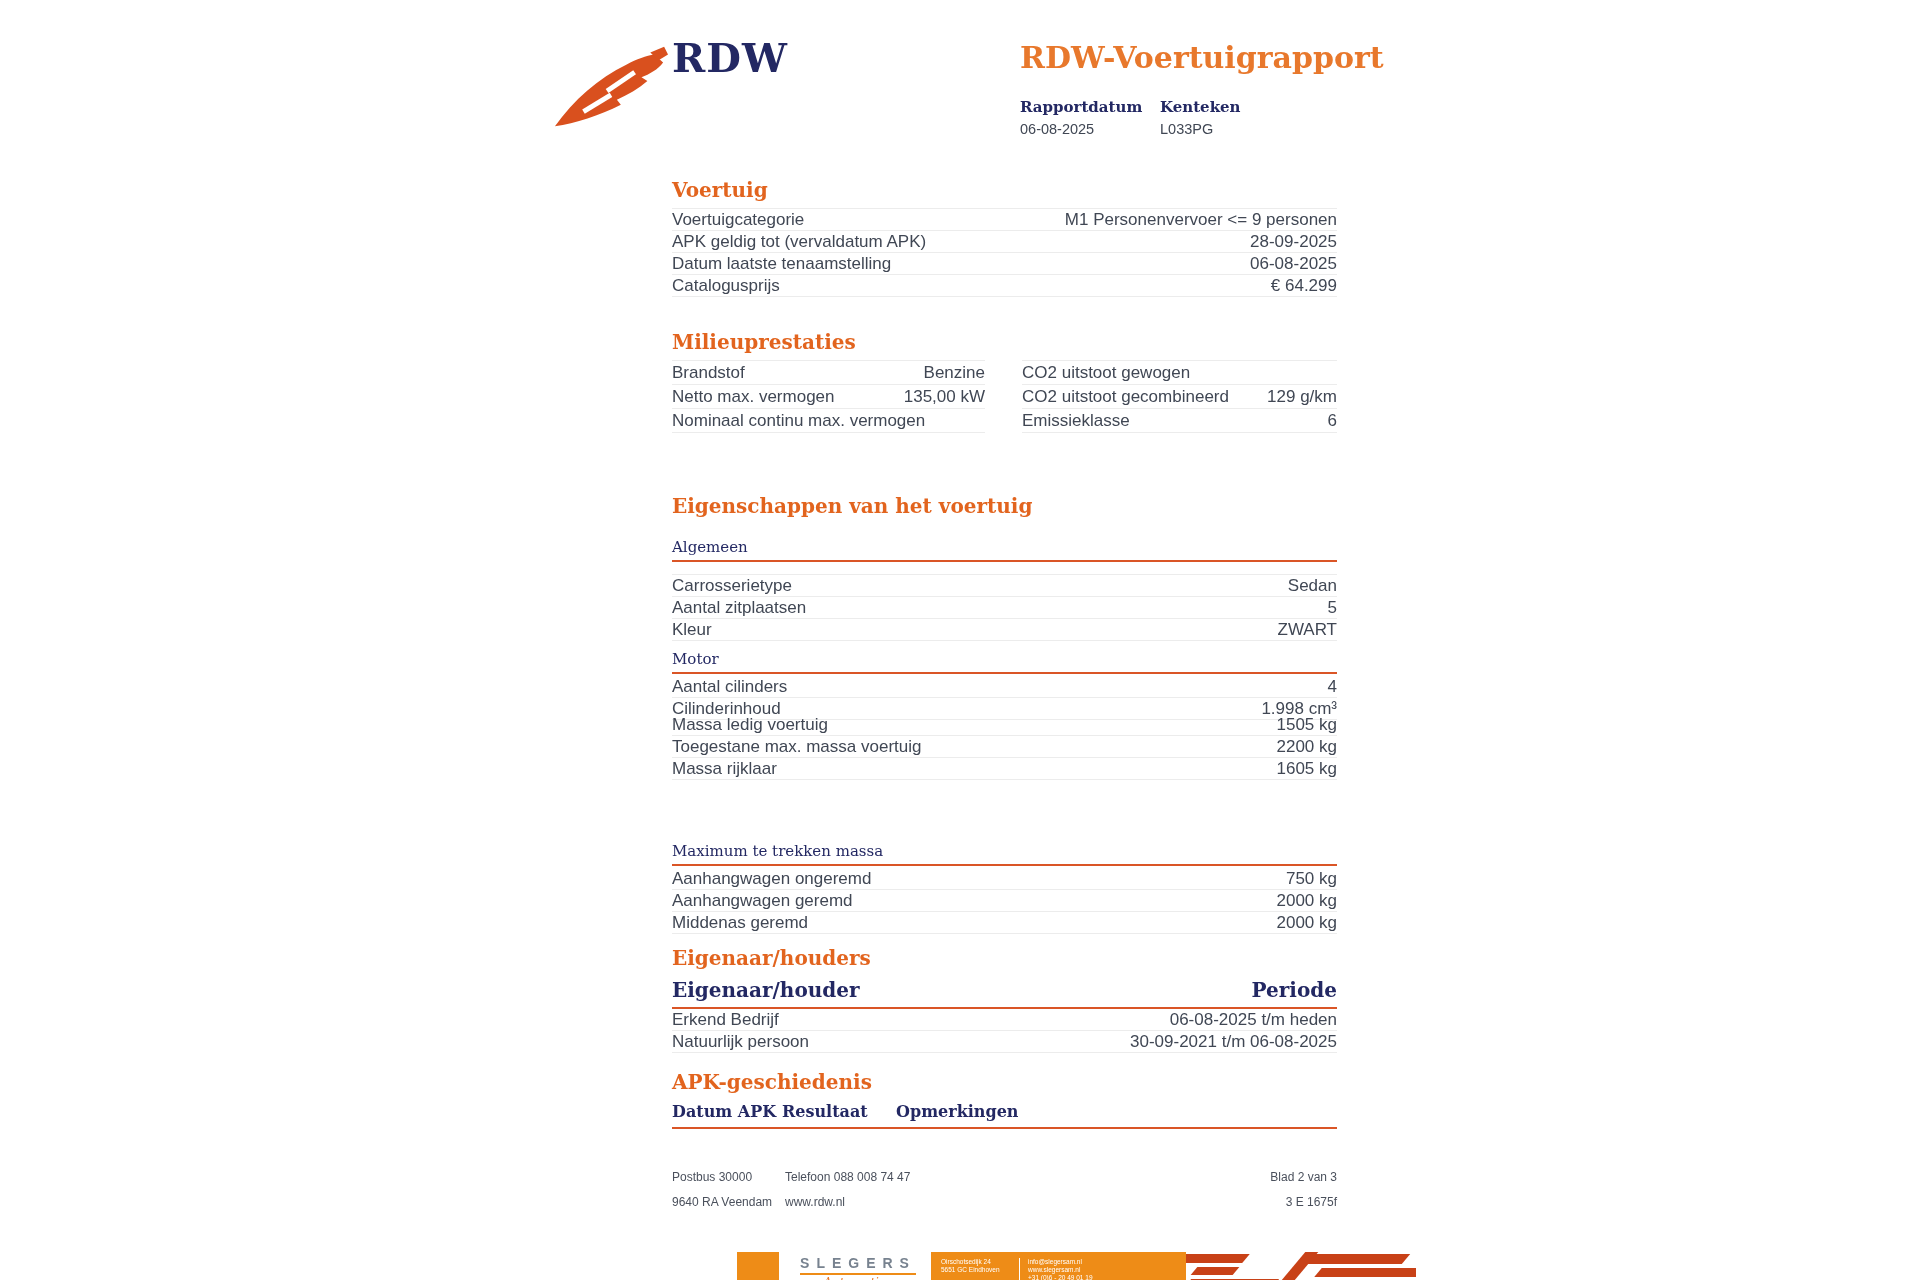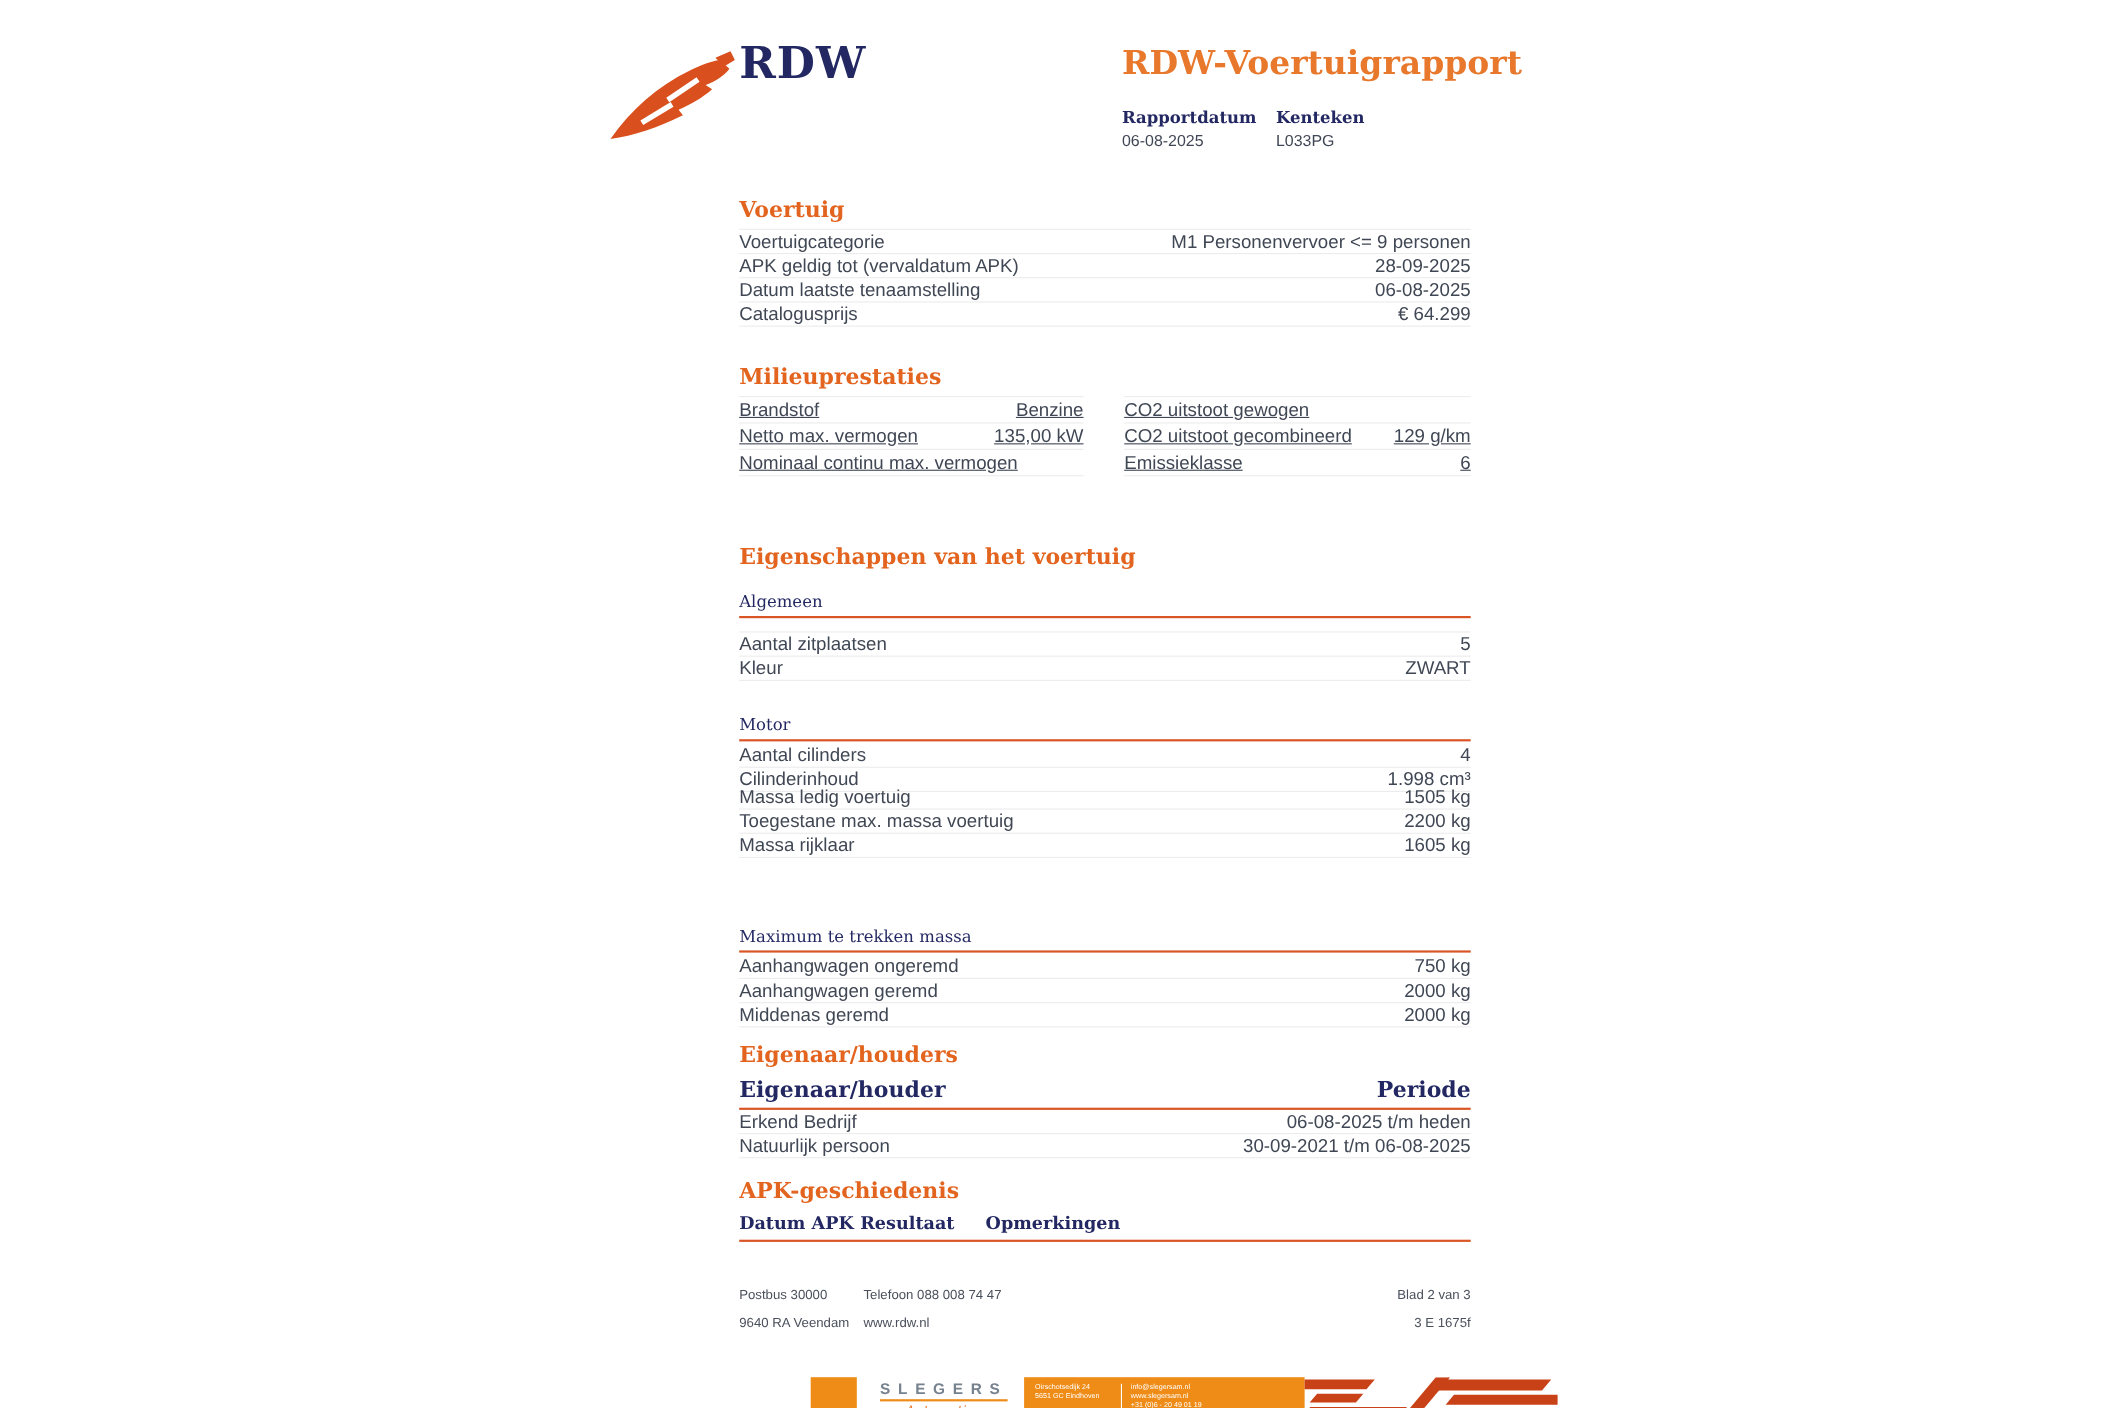--- a/index.html
+++ b/index.html
@@ -28,21 +28,21 @@
   .section-title{font-family:"DejaVu Serif",serif;font-weight:bold;font-size:20px;
                  color:var(--accent-orange);margin-bottom:6px;}
   .sub-title{font-family:"DejaVu Serif",serif;font-weight:normal;font-size:15px;
              color:var(--navy);padding-bottom:4px;border-bottom:2px solid var(--underline-orange);margin-top:22px;}
   .kv-table{width:100%;}
   .kv-table.topline{border-top:1px solid var(--row-line);}
   .kv-table.gap{margin-top:12px;}
   .kv-table.tight{margin-top:2px;}
   .kv-row{display:flex;justify-content:space-between;align-items:center;height:22px;
           border-bottom:1px solid var(--row-line);font-size:17px;color:var(--body-text);}
-  .kv-row.tall{height:24px;text-decoration:underline;}
+  .kv-row.tall{height:24px;}
   .two-col{display:grid;grid-template-columns:313px 315px;column-gap:37px;}
   
   .owner-head{display:flex;justify-content:space-between;align-items:flex-end;
               font-family:"DejaVu Serif",serif;font-weight:bold;font-size:20px;color:var(--navy);
               padding-bottom:5px;border-bottom:2px solid var(--underline-orange);margin-top:8px;}
   
   .apk-head{display:flex;align-items:flex-end;margin-top:8px;
             font-family:"DejaVu Serif",serif;font-weight:bold;font-size:16px;color:var(--navy);
             padding-bottom:6px;border-bottom:2px solid var(--underline-orange);}
   .apk-c1{width:110px;} .apk-c2{width:114px;} .apk-c3{flex:1;}
@@ -153,20 +153,24 @@
   </section>
 
   <section class="sec" style="top:494px">
     <div class="section-title">Eigenschappen van het voertuig</div>
   </section>
 
   <section class="sec" style="top:516px">
     <div class="sub-title">Algemeen</div>
     <div class="kv-table gap topline">
       <div class="kv-row">
+        <span>Carrosserietype</span>
+        <span>Sedan</span>
+      </div>
+      <div class="kv-row">
         <span>Aantal zitplaatsen</span>
         <span>5</span>
       </div>
       <div class="kv-row">
         <span>Kleur</span>
         <span>ZWART</span>
       </div>
     </div>
   </section>
 

